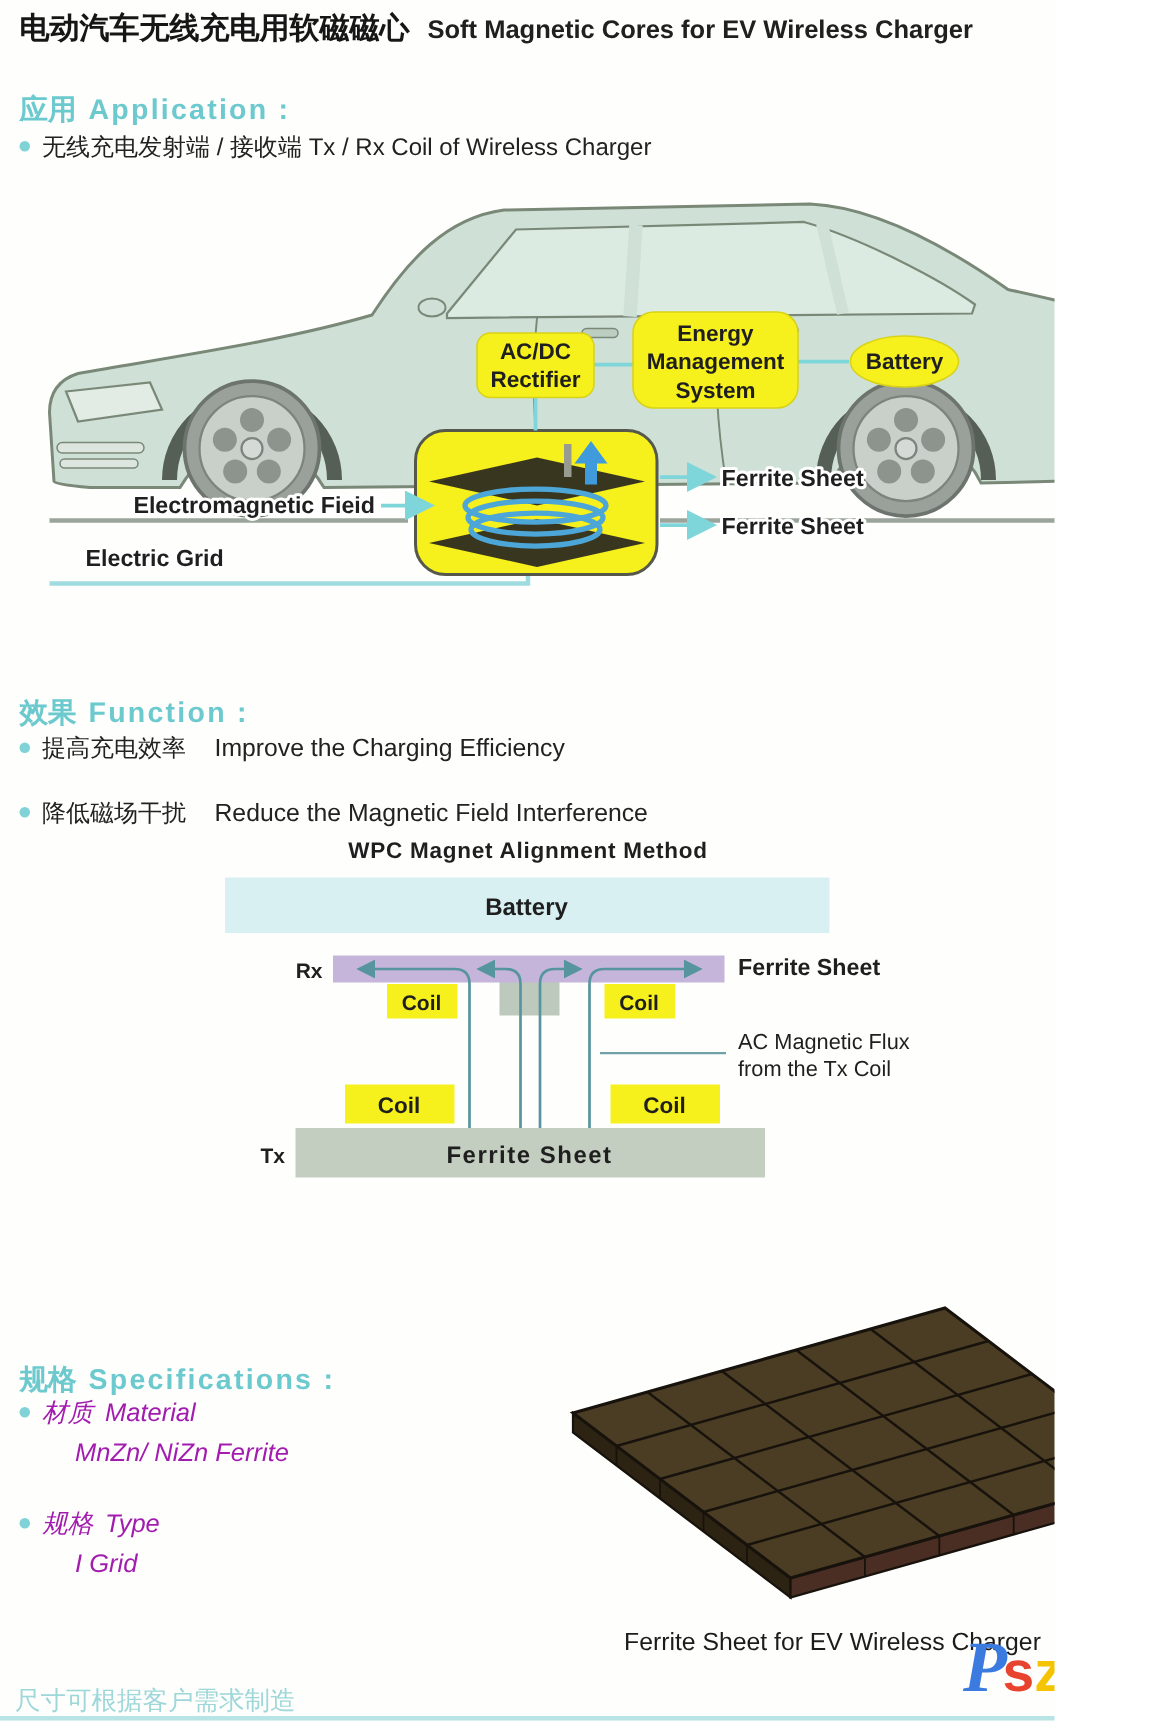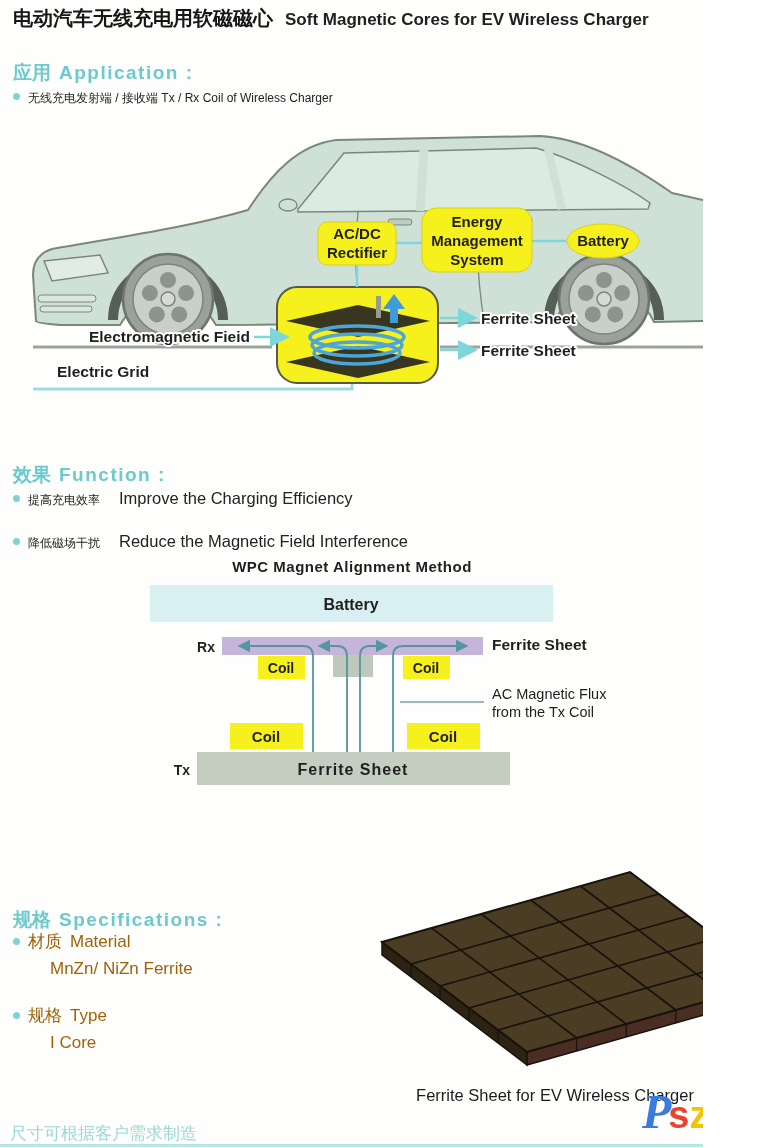--- a/index.html
+++ b/index.html
@@ -12,24 +12,24 @@
   
   .page-title{top:5px;left:13px;white-space:nowrap;}
   .page-title .zh{font-size:20px;font-weight:700;color:#161616;}
   .page-title .en{font-size:17px;font-weight:600;color:#202020;margin-left:12px;}
   .sec-heading{white-space:nowrap;color:#6cc9ce;text-align:center;}
   .sec-heading .zh{font-size:19px;font-weight:700;}
   .sec-heading .en{font-size:19px;font-weight:700;letter-spacing:1.5px;margin-left:8px;}
   .bullet-row{white-space:nowrap;font-size:16px;color:#222;}
   .bullet-dot{display:inline-block;width:7px;height:7px;border-radius:50%;
     background:#7fd2d5;margin:0 8px 2px 0;vertical-align:middle;}
-  .bullet-row .zh{font-size:12px;}
+  .bullet-row .zh{font-size:16px;}
   .bullet-row .en{font-size:16.5px;margin-left:19px;}
   
-  .spec-item{white-space:nowrap;font-size:17px;color:#a16207;}
+  .spec-item{white-space:nowrap;font-size:17px;color:#a21caf;font-style:italic;}
   .spec-item .val{display:block;margin:6px 0 0 37px;font-size:17px;}
   .spec-item .lab-en{margin-left:8px;}
   .caption{left:330px;width:450px;top:1086px;text-align:center;
     font-size:16.5px;font-weight:500;color:#1c1c1c;}
   
   .footer-note{left:10px;top:1122px;font-size:17px;color:#9ed7d9;}
   .watermark{left:642px;top:1086px;white-space:nowrap;line-height:52px;}
   .watermark .wm-P{font-family:"Liberation Serif","DejaVu Serif",serif;
     font-style:italic;font-weight:700;font-size:48px;color:#3b7be0;margin-right:-3px;}
   .watermark .wm-s{color:#e8432f;}
@@ -213,21 +213,21 @@
 
   <div class="abs sec-heading" style="top:907px;left:13px;">
     <span class="zh">规格</span><span class="en">Specifications :</span>
   </div>
   <div class="abs spec-item" style="top:930px;left:13px;">
     <span class="bullet-dot"></span><span class="lab-zh">材质</span><span class="lab-en">Material</span>
     <span class="val">MnZn/ NiZn Ferrite</span>
   </div>
   <div class="abs spec-item" style="top:1004px;left:13px;">
     <span class="bullet-dot"></span><span class="lab-zh">规格</span><span class="lab-en">Type</span>
-    <span class="val">I Core</span>
+    <span class="val">I Grid</span>
   </div>
 
   <svg class="abs" style="top:866px;left:350px;" width="427" height="216" viewBox="0 0 427 216">
 
     <polygon points="32,76 177,186 177,199 32,89" fill="#2c2313" stroke="#17120c" stroke-width="1.5"></polygon>
     <polygon points="177,186 425,116 425,129 177,199" fill="#4a2e24" stroke="#17120c" stroke-width="1.5"></polygon>
 
     <polygon points="32,76 280,6 425,116 177,186" fill="#4b3d23" stroke="#17120c" stroke-width="2"></polygon>
     <g stroke="#17120c" stroke-width="1.6">
       <line x1="81.6" y1="62" x2="226.6" y2="172"></line>

